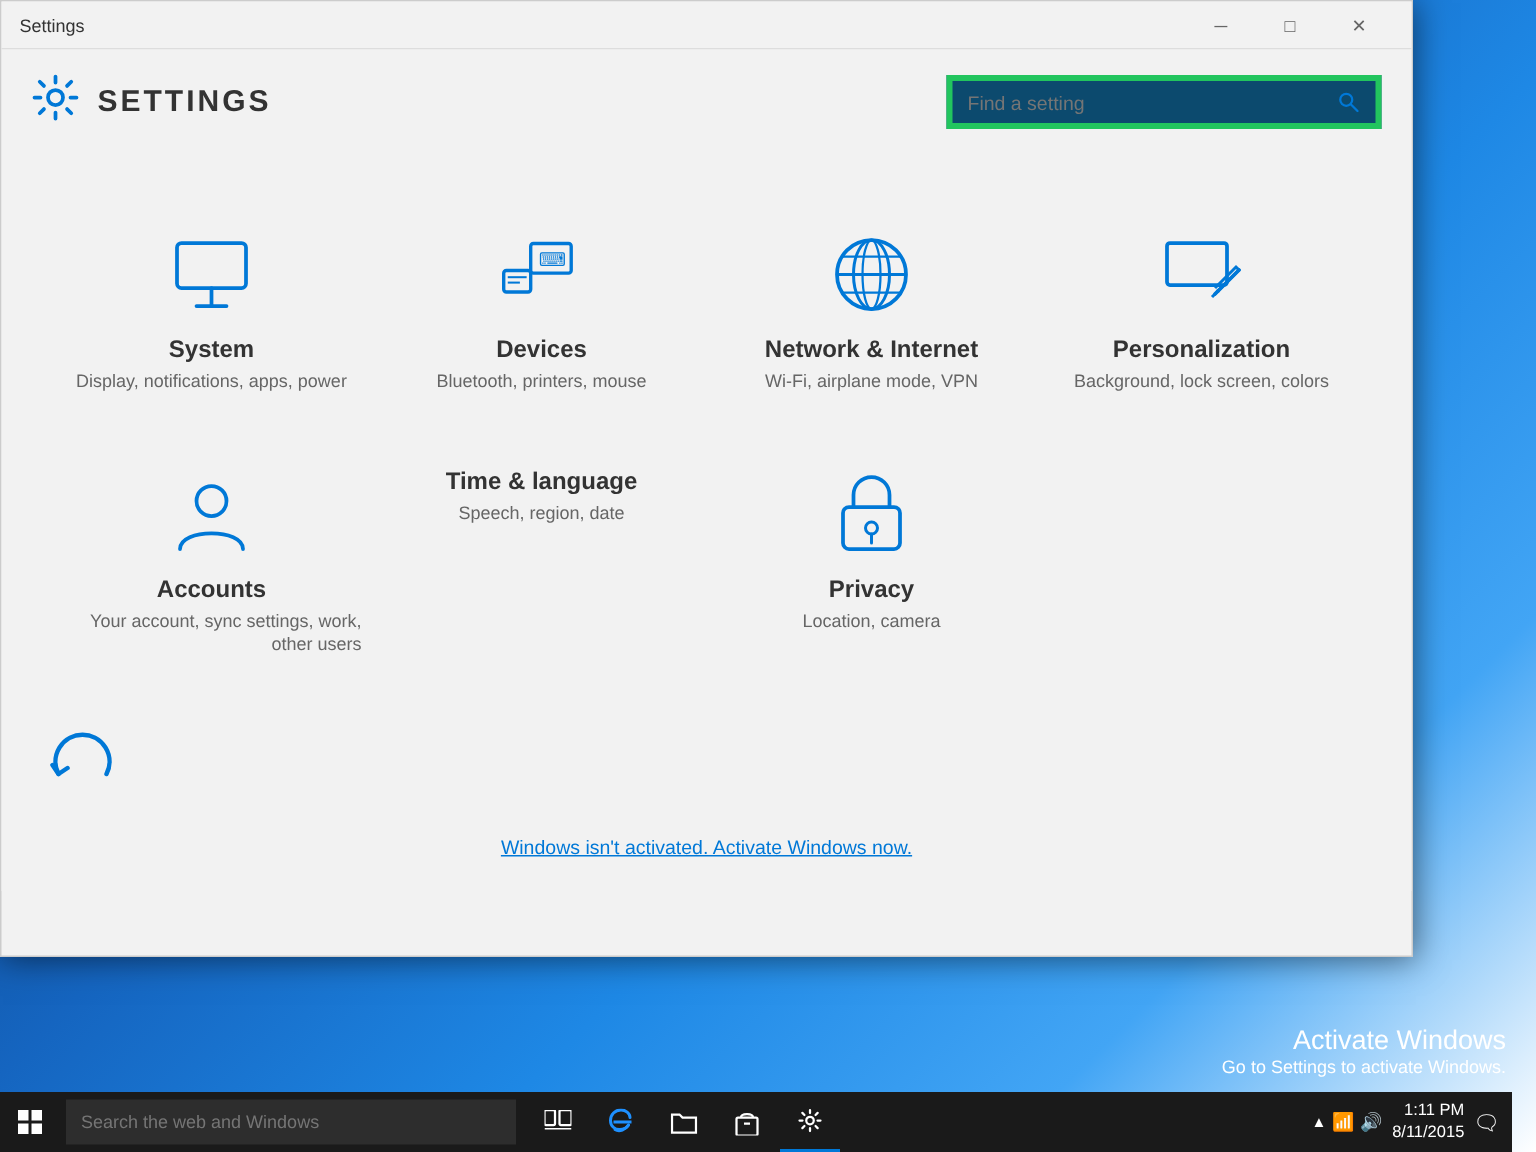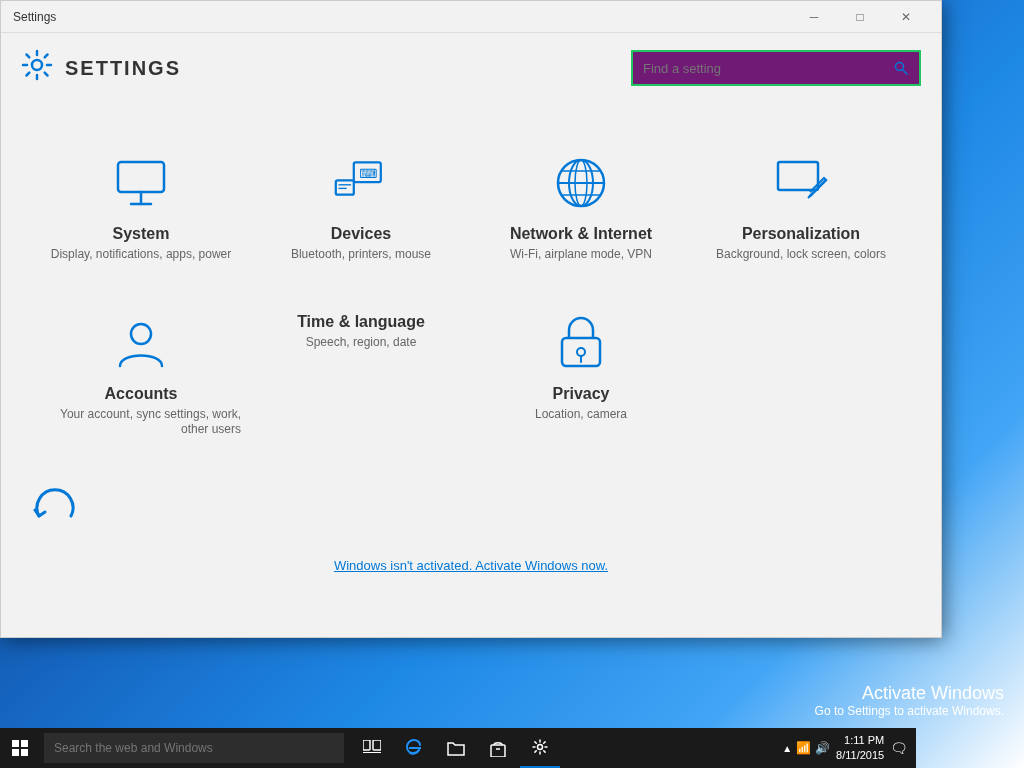--- a/index.html
+++ b/index.html
@@ -20,21 +20,21 @@
       height: 768px;
       background: linear-gradient(135deg, #0a2a5e 0%, #1565c0 40%, #1e88e5 60%, #42a5f5 80%, #ffffff 100%);
       overflow: hidden;
     }
 
     
     .taskbar {
       position: absolute;
       bottom: 0;
       left: 0;
-      width: 916px;
+      width: 1008px;
       height: 40px;
       background: #1a1a1a;
       display: flex;
       align-items: center;
       z-index: 100;
       margin-top: 31px;
     }
 
     .taskbar-start {
       width: 40px;
@@ -195,22 +195,22 @@
     .settings-title-text {
       font-size: 20px;
       font-weight: 600;
       letter-spacing: 2px;
       color: #333;
     }
 
     .search-box {
       display: flex;
       align-items: center;
-      background: #701a75;
-      border: 2px solid #22c55e;
+      background: #0c4a6e;
+      border: 4px solid #22c55e;
       width: 290px;
       height: 36px;
     }
 
     .search-input {
       flex: 1;
       border: none;
       outline: none;
       padding: 0 10px;
       font-size: 13px;

